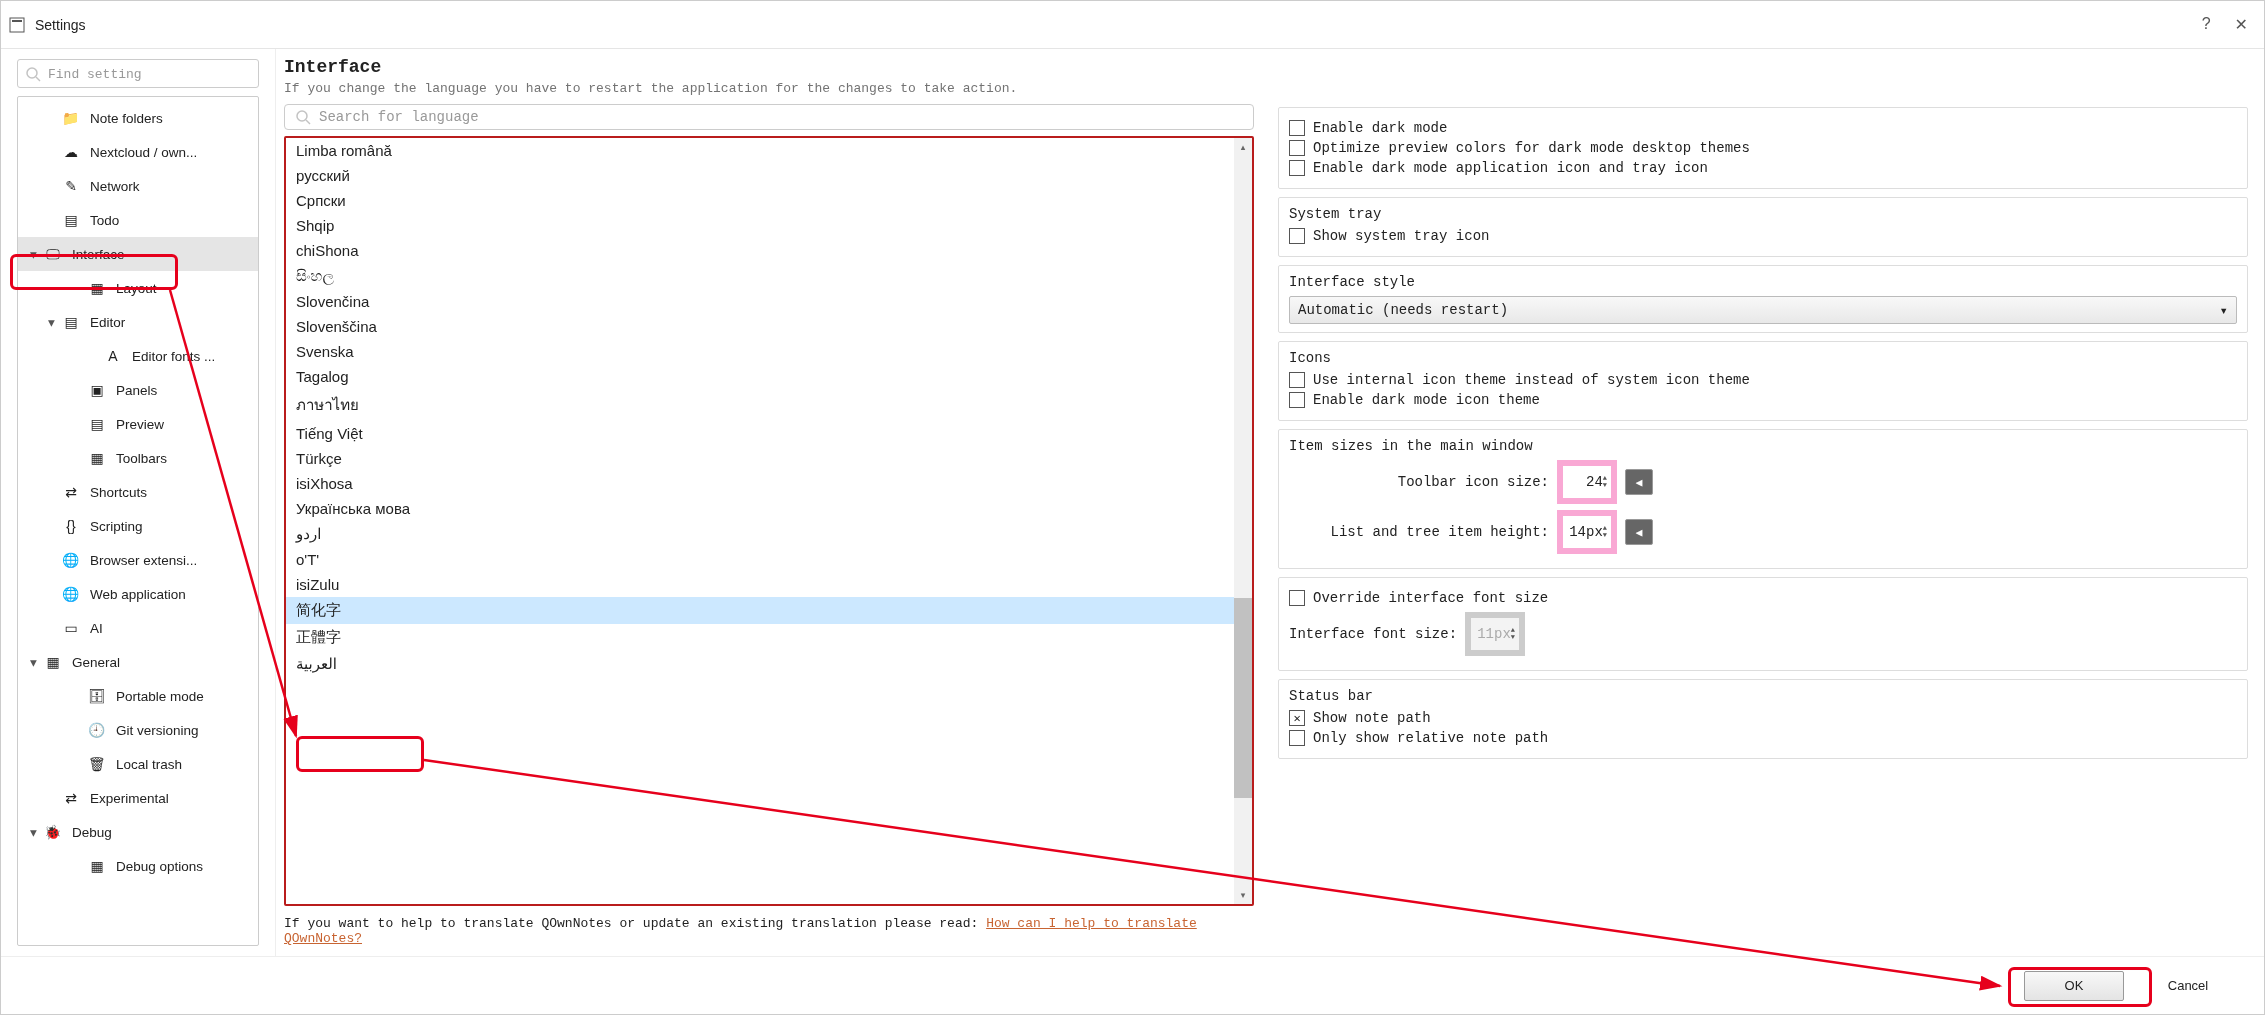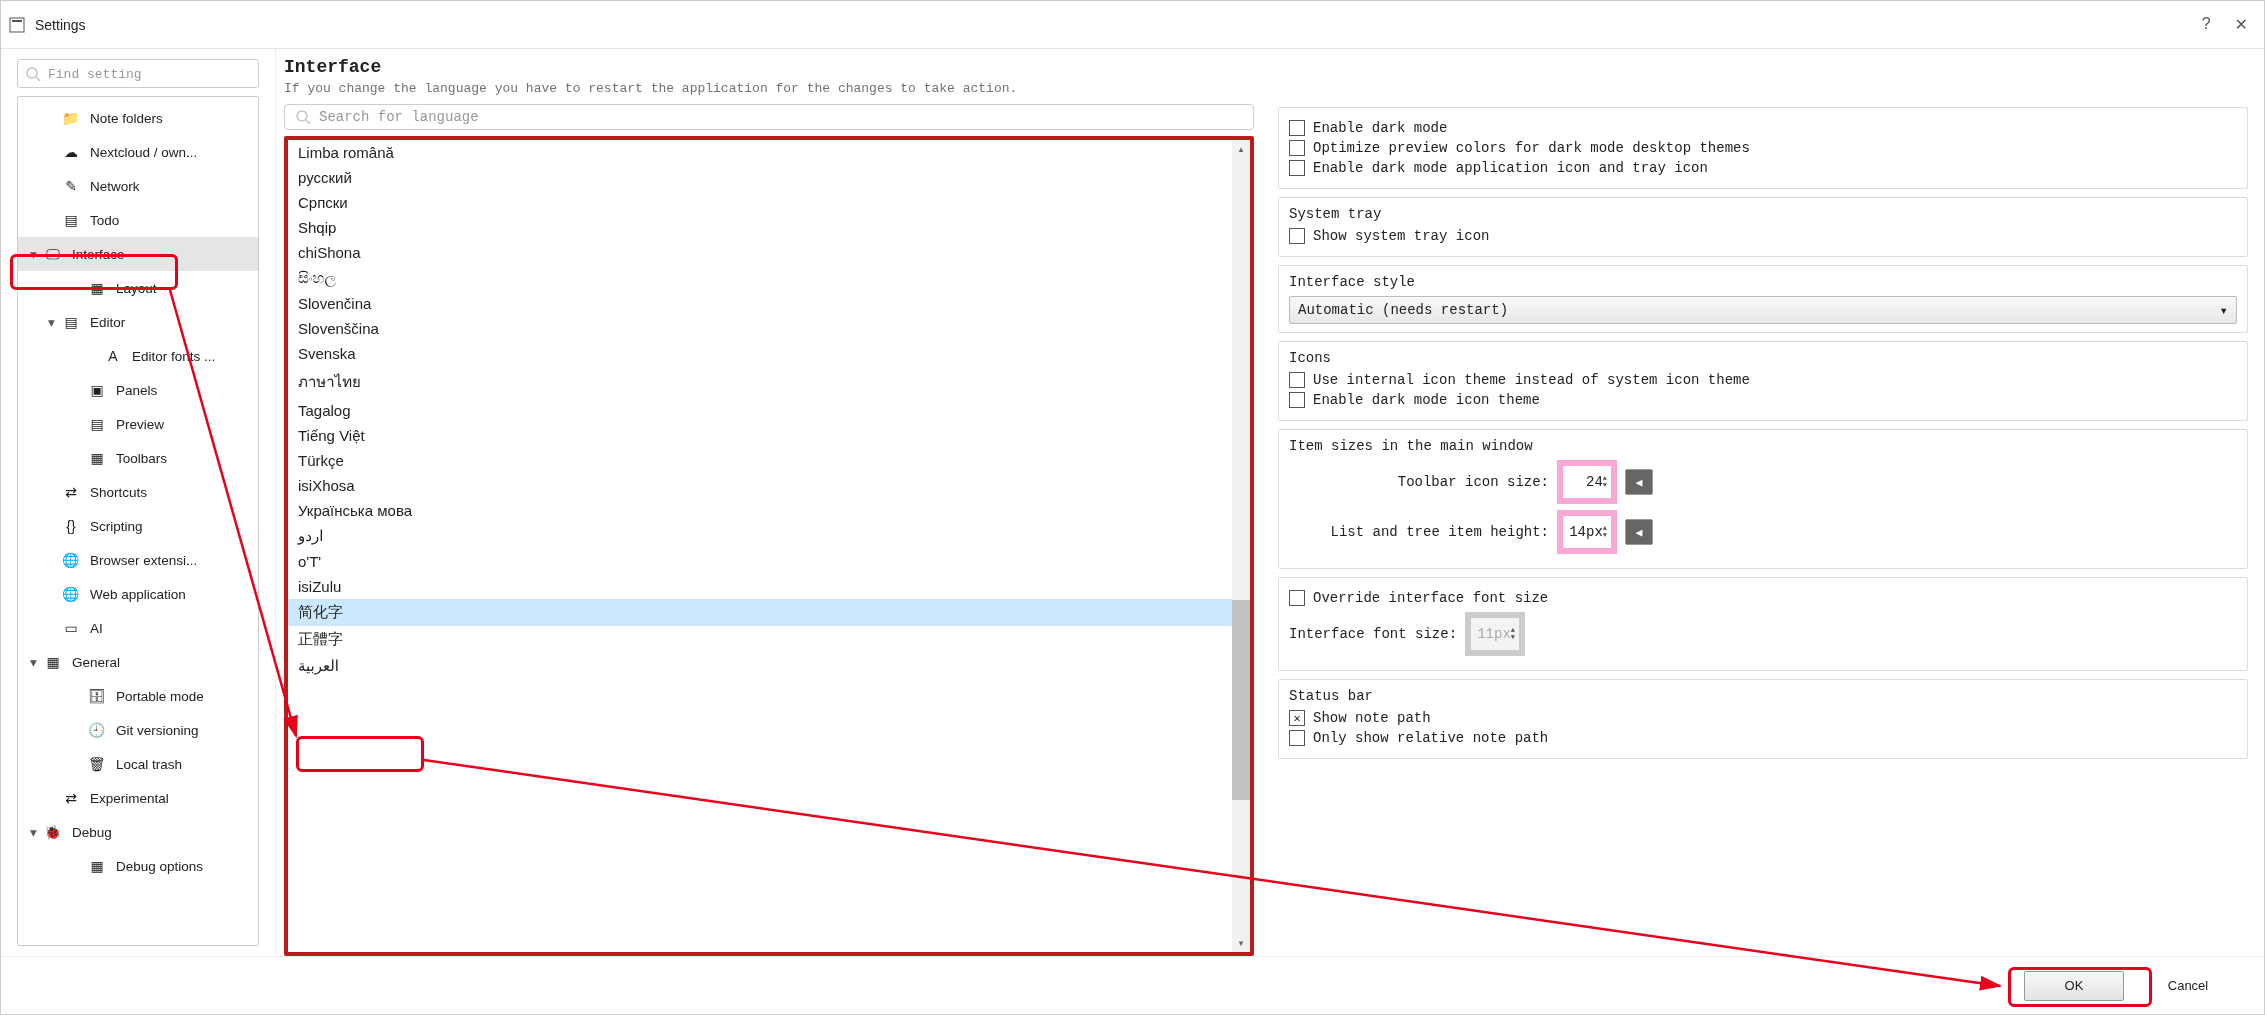--- a/index.html
+++ b/index.html
@@ -24,21 +24,21 @@
 .tree-row.d3 { padding-left: 72px; }
 .tree-row.sel { background: #e5e5e5; }
 .main { flex: 1; display: flex; min-height: 0; padding: 8px 16px 0 8px; }
 .left-col { flex: 1; display: flex; flex-direction: column; min-width: 0; margin-right: 24px; }
 .heading { font-family: "Courier New", monospace; font-weight: bold; font-size: 18px; margin-bottom: 4px; }
 .subtext { font-family: "Courier New", monospace; font-size: 13px; color: #737373; margin-bottom: 8px; }
 .lang-search-wrap { position: relative; border: 1px solid #ccc; border-radius: 4px; padding: 4px 8px 4px 34px; margin-bottom: 6px; display: flex; align-items: center; }
 .lang-search-wrap .s-icon { position: absolute; left: 10px; top: 50%; transform: translateY(-50%); width: 16px; height: 16px; opacity: .5; }
 .lang-search-input { border: none; outline: none; width: 100%; font-family: "Courier New", monospace; font-size: 14px; background: transparent; }
 .lang-search-input::placeholder { color: #999; }
-.lang-list { flex: 1; border: 4px solid #b91c1c; border-radius: 2px; overflow-y: scroll; position: relative; font-size: 15px; }
+.lang-list { flex: 1; border: 2px solid #b91c1c; border-radius: 2px; overflow-y: scroll; position: relative; font-size: 15px; }
 .lang-item { padding: 4px 10px; cursor: default; }
 .lang-item.sel { background: #cce8ff; }
 .help-text { font-family: "Courier New", monospace; font-size: 13px; margin-top: 10px; padding-bottom: 10px; }
 .help-text a { color: #c86432; text-decoration: underline; }
 .right-col { width: 970px; display: flex; flex-direction: column; overflow-y: auto; padding-top: 50px; font-family: "Courier New", monospace; font-size: 14px; }
 .section { border: 1px solid #ddd; border-radius: 2px; padding: 8px 10px; margin-bottom: 8px; }
 .check-row { display: flex; align-items: center; margin: 4px 0; gap: 8px; }
 .checkbox { width: 16px; height: 16px; border: 1px solid #555; display: inline-flex; align-items: center; justify-content: center; font-size: 12px; background: #fff; flex-shrink: 0; }
 .checkbox.disabled { border-color: #bbb; }
 .check-row .disabled-text { color: #aaa; }
@@ -219,38 +219,41 @@
         <div class="lang-list" id="lang-list" style="position:relative;">
           <div class="lang-item">Limba română</div>
             <div class="lang-item">русский</div>
             <div class="lang-item">Српски</div>
             <div class="lang-item">Shqip</div>
             <div class="lang-item">chiShona</div>
             <div class="lang-item">සිංහල</div>
             <div class="lang-item">Slovenčina</div>
             <div class="lang-item">Slovenščina</div>
             <div class="lang-item">Svenska</div>
+            <div class="lang-item">Tagalog</div>
             <div class="lang-item">ภาษาไทย</div>
-            <div class="lang-item">Tagalog</div>
             <div class="lang-item">Tiếng Việt</div>
             <div class="lang-item">Türkçe</div>
             <div class="lang-item">isiXhosa</div>
             <div class="lang-item">Українська мова</div>
             <div class="lang-item">اردو</div>
             <div class="lang-item">o'T'</div>
             <div class="lang-item">isiZulu</div>
             <div class="lang-item sel">简化字</div>
             <div class="lang-item">正體字</div>
             <div class="lang-item">العربية</div>
             <div class="scrollbar-fake">
             <div class="scrollbar-arrow" style="top:0">▴</div>
             <div class="scrollbar-thumb" style="top:460px;height:200px;"></div>
             <div class="scrollbar-arrow" style="bottom:0">▾</div>
           </div>
         </div>
+        <div class="help-text">
+          <span>If you want to help to translate QOwnNotes or update an existing translation please read: </span><a href="#">How can I help to translate QOwnNotes?</a>
+        </div>
       </div>
 
       <div class="right-col">
         <div class="section">
           <div class="check-row">
               <span class="checkbox"></span>
               <span>Enable dark mode</span>
             </div>
           <div class="check-row">
               <span class="checkbox"></span>

